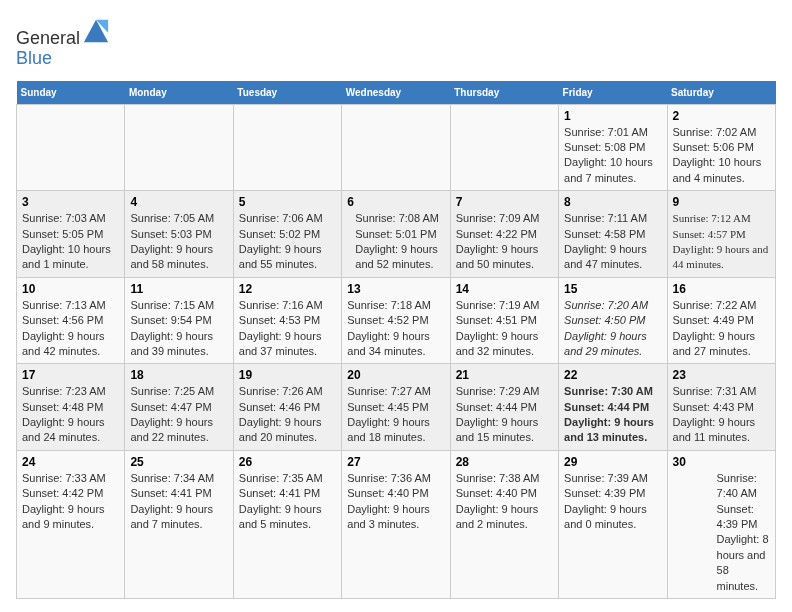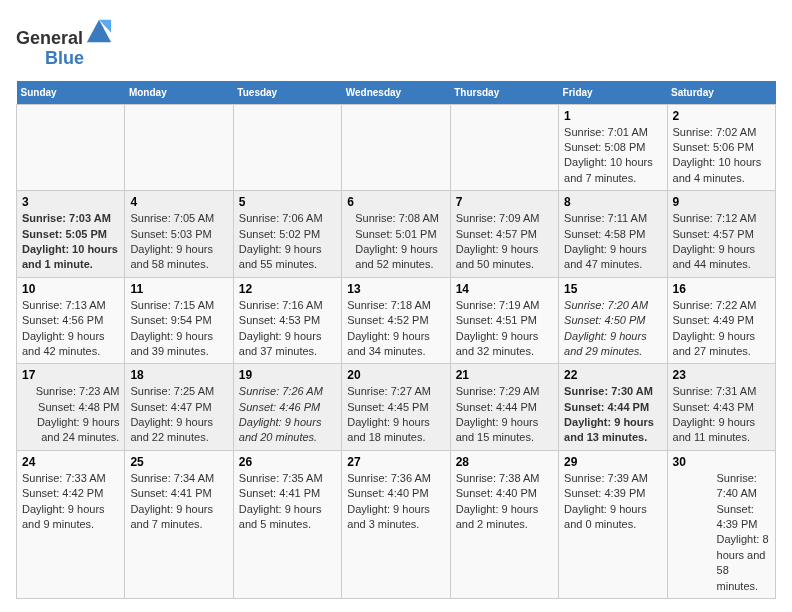--- a/index.html
+++ b/index.html
@@ -15,23 +15,22 @@
       justify-content: space-between;
       align-items: flex-start;
       margin-bottom: 12px;
     }
     .logo {
       display: flex;
       align-items: center;
     }
     .logo-text {
       font-size: 18px;
-      font-weight: bold;
+      font-weight: normal;
       line-height: 1.1;
-      text-align: center;
     }
     .logo-general { color: #333; }
     .logo-blue { color: #3a7abf; }
     .logo-icon {
       width: 28px;
       height: 28px;
       margin-left: 2px;
     }
     .title-block { text-align: right; }
     .month-title {
@@ -133,21 +132,21 @@
         <td>
           <div class="day-num">2</div>
           <div class="day-info" style="white-space: pre-line;">Sunrise: 7:02 AM
 Sunset: 5:06 PM
 Daylight: 10 hours and 4 minutes.</div>
         </td>
       </tr>
       <tr>
         <td>
           <div class="day-num">3</div>
-          <div class="day-info" style="white-space: pre-line; font-weight: bold;">Sunrise: 7:03 AM
+          <div class="day-info" style="white-space: pre-line;">Sunrise: 7:03 AM
 Sunset: 5:05 PM
 Daylight: 10 hours and 1 minute.</div>
         </td>
         <td>
           <div class="day-num">4</div>
           <div class="day-info" style="white-space: pre-line;">Sunrise: 7:05 AM
 Sunset: 5:03 PM
 Daylight: 9 hours and 58 minutes.</div>
         </td>
         <td>
@@ -158,32 +157,32 @@
         </td>
         <td>
           <div class="day-num">6</div>
           <div class="day-info" style="white-space: pre-line; margin-left: 8px;">Sunrise: 7:08 AM
 Sunset: 5:01 PM
 Daylight: 9 hours and 52 minutes.</div>
         </td>
         <td>
           <div class="day-num">7</div>
           <div class="day-info" style="white-space: pre-line;">Sunrise: 7:09 AM
-Sunset: 4:57 PM
+Sunset: 4:22 PM
 Daylight: 9 hours and 50 minutes.</div>
         </td>
         <td>
           <div class="day-num">8</div>
           <div class="day-info" style="white-space: pre-line;">Sunrise: 7:11 AM
 Sunset: 4:58 PM
 Daylight: 9 hours and 47 minutes.</div>
         </td>
         <td>
           <div class="day-num">9</div>
-          <div class="day-info" style="white-space: pre-line;">Sunrise: 7:12 AM
+          <div class="day-info" style="white-space: pre-line; font-family: Liberation Serif, serif;">Sunrise: 7:12 AM
 Sunset: 4:57 PM
 Daylight: 9 hours and 44 minutes.</div>
         </td>
       </tr>
       <tr>
         <td>
           <div class="day-num">10</div>
           <div class="day-info" style="white-space: pre-line;">Sunrise: 7:13 AM
 Sunset: 4:56 PM
 Daylight: 9 hours and 42 minutes.</div>
@@ -221,33 +220,33 @@
         <td>
           <div class="day-num">16</div>
           <div class="day-info" style="white-space: pre-line;">Sunrise: 7:22 AM
 Sunset: 4:49 PM
 Daylight: 9 hours and 27 minutes.</div>
         </td>
       </tr>
       <tr>
         <td>
           <div class="day-num">17</div>
-          <div class="day-info" style="white-space: pre-line; text-align: right;">Sunrise: 7:23 AM
+          <div class="day-info" style="white-space: pre-line;">Sunrise: 7:23 AM
 Sunset: 4:48 PM
 Daylight: 9 hours and 24 minutes.</div>
         </td>
         <td>
           <div class="day-num">18</div>
           <div class="day-info" style="white-space: pre-line;">Sunrise: 7:25 AM
 Sunset: 4:47 PM
 Daylight: 9 hours and 22 minutes.</div>
         </td>
         <td>
           <div class="day-num">19</div>
-          <div class="day-info" style="white-space: pre-line; font-style: italic;">Sunrise: 7:26 AM
+          <div class="day-info" style="white-space: pre-line;">Sunrise: 7:26 AM
 Sunset: 4:46 PM
 Daylight: 9 hours and 20 minutes.</div>
         </td>
         <td>
           <div class="day-num">20</div>
           <div class="day-info" style="white-space: pre-line;">Sunrise: 7:27 AM
 Sunset: 4:45 PM
 Daylight: 9 hours and 18 minutes.</div>
         </td>
         <td>

